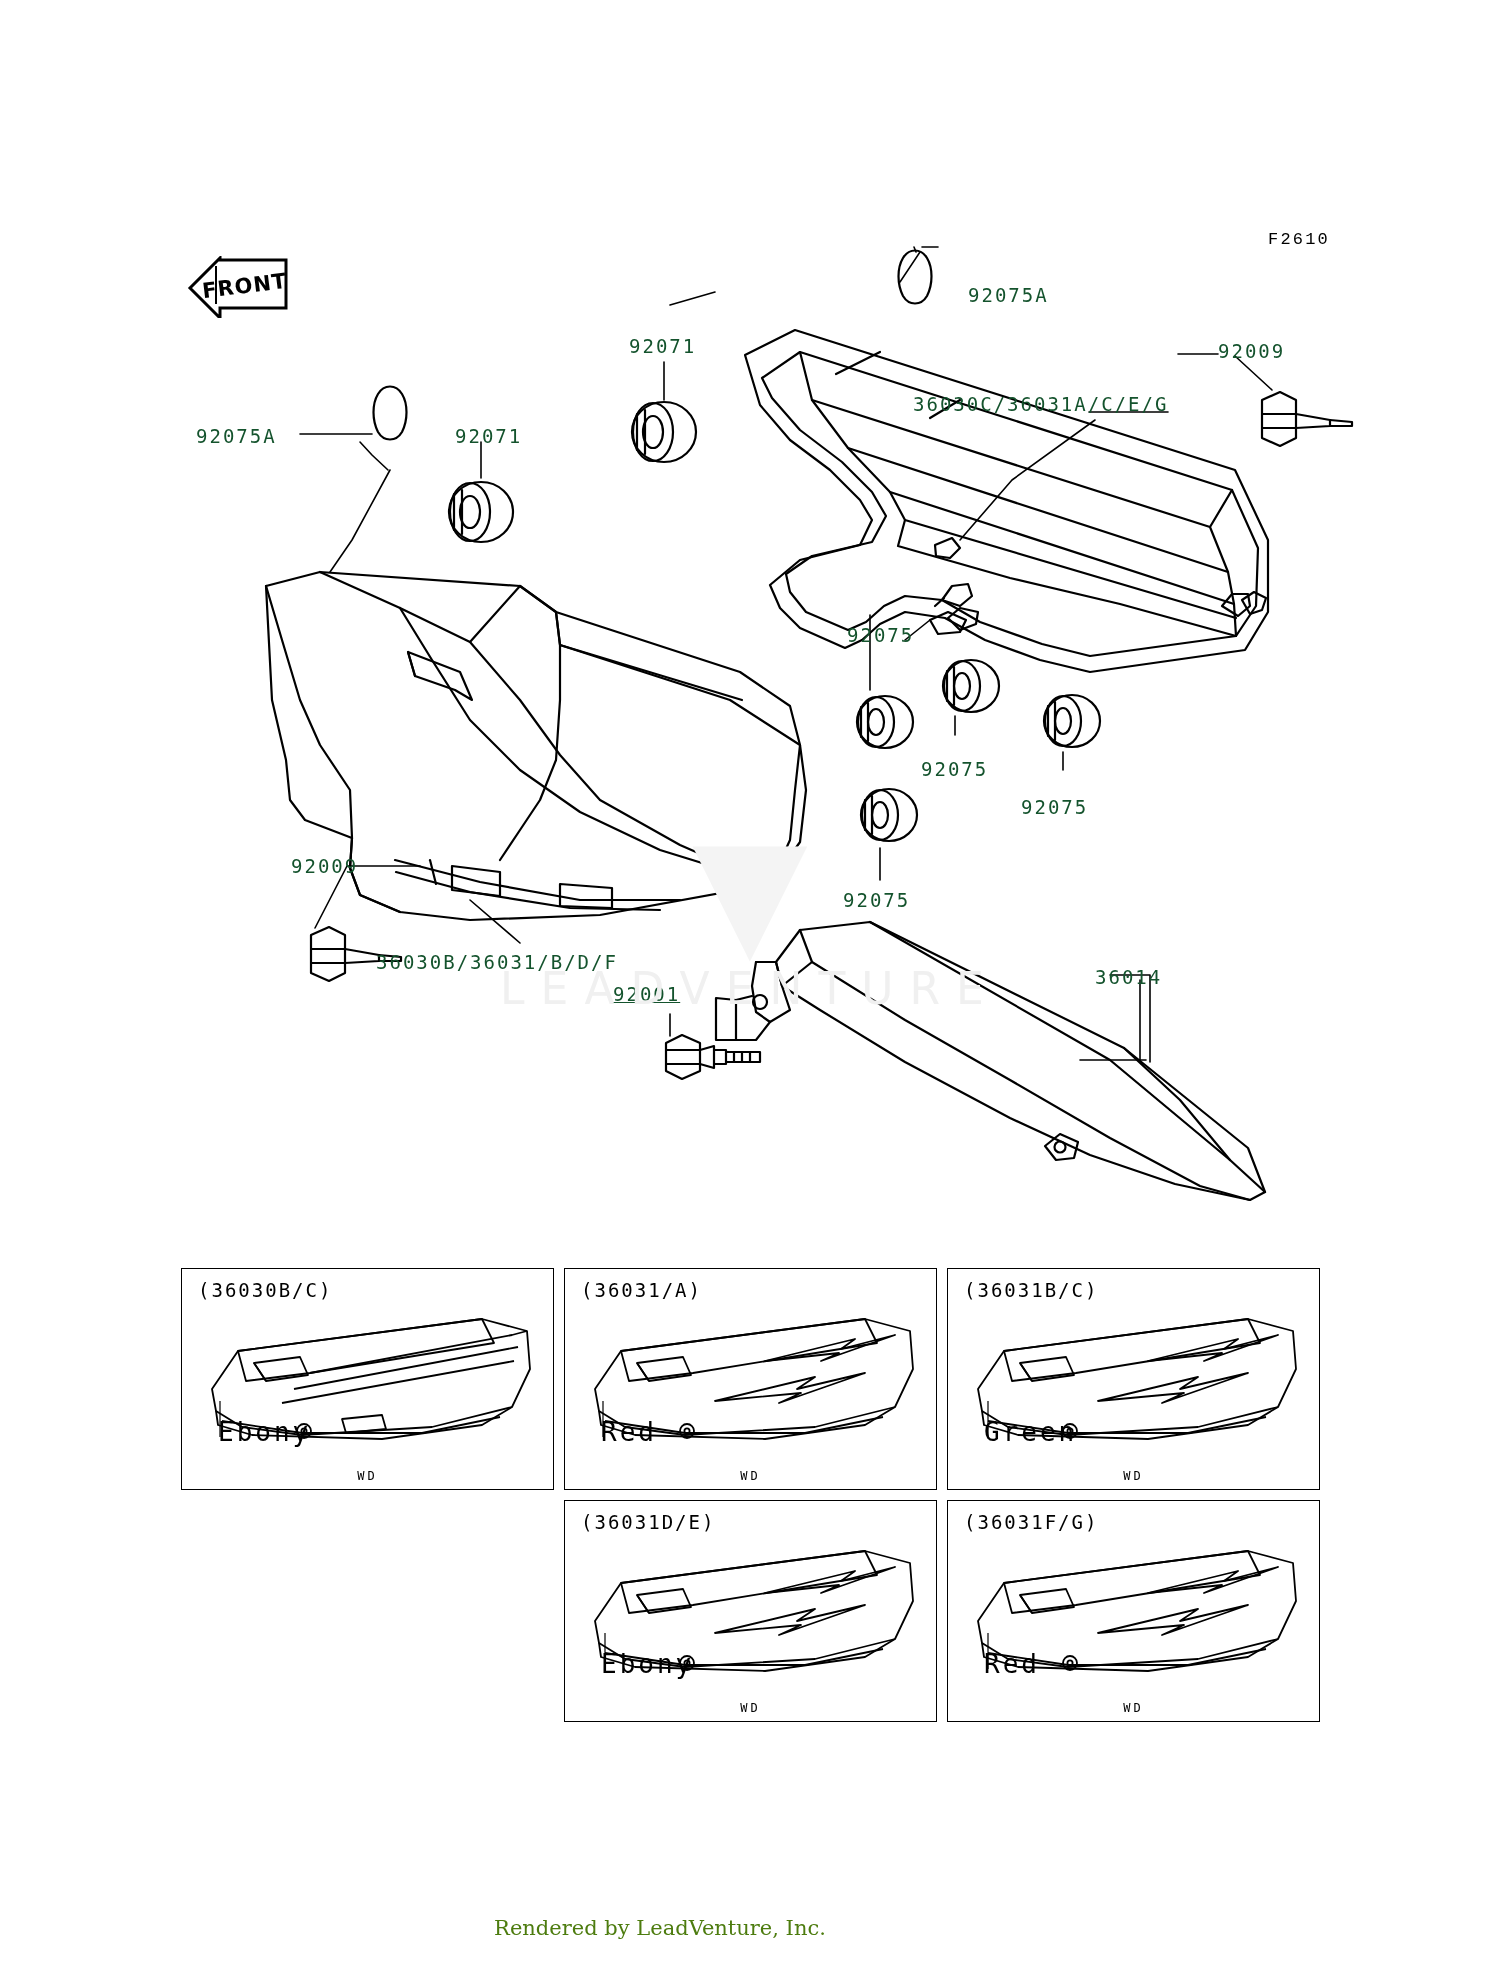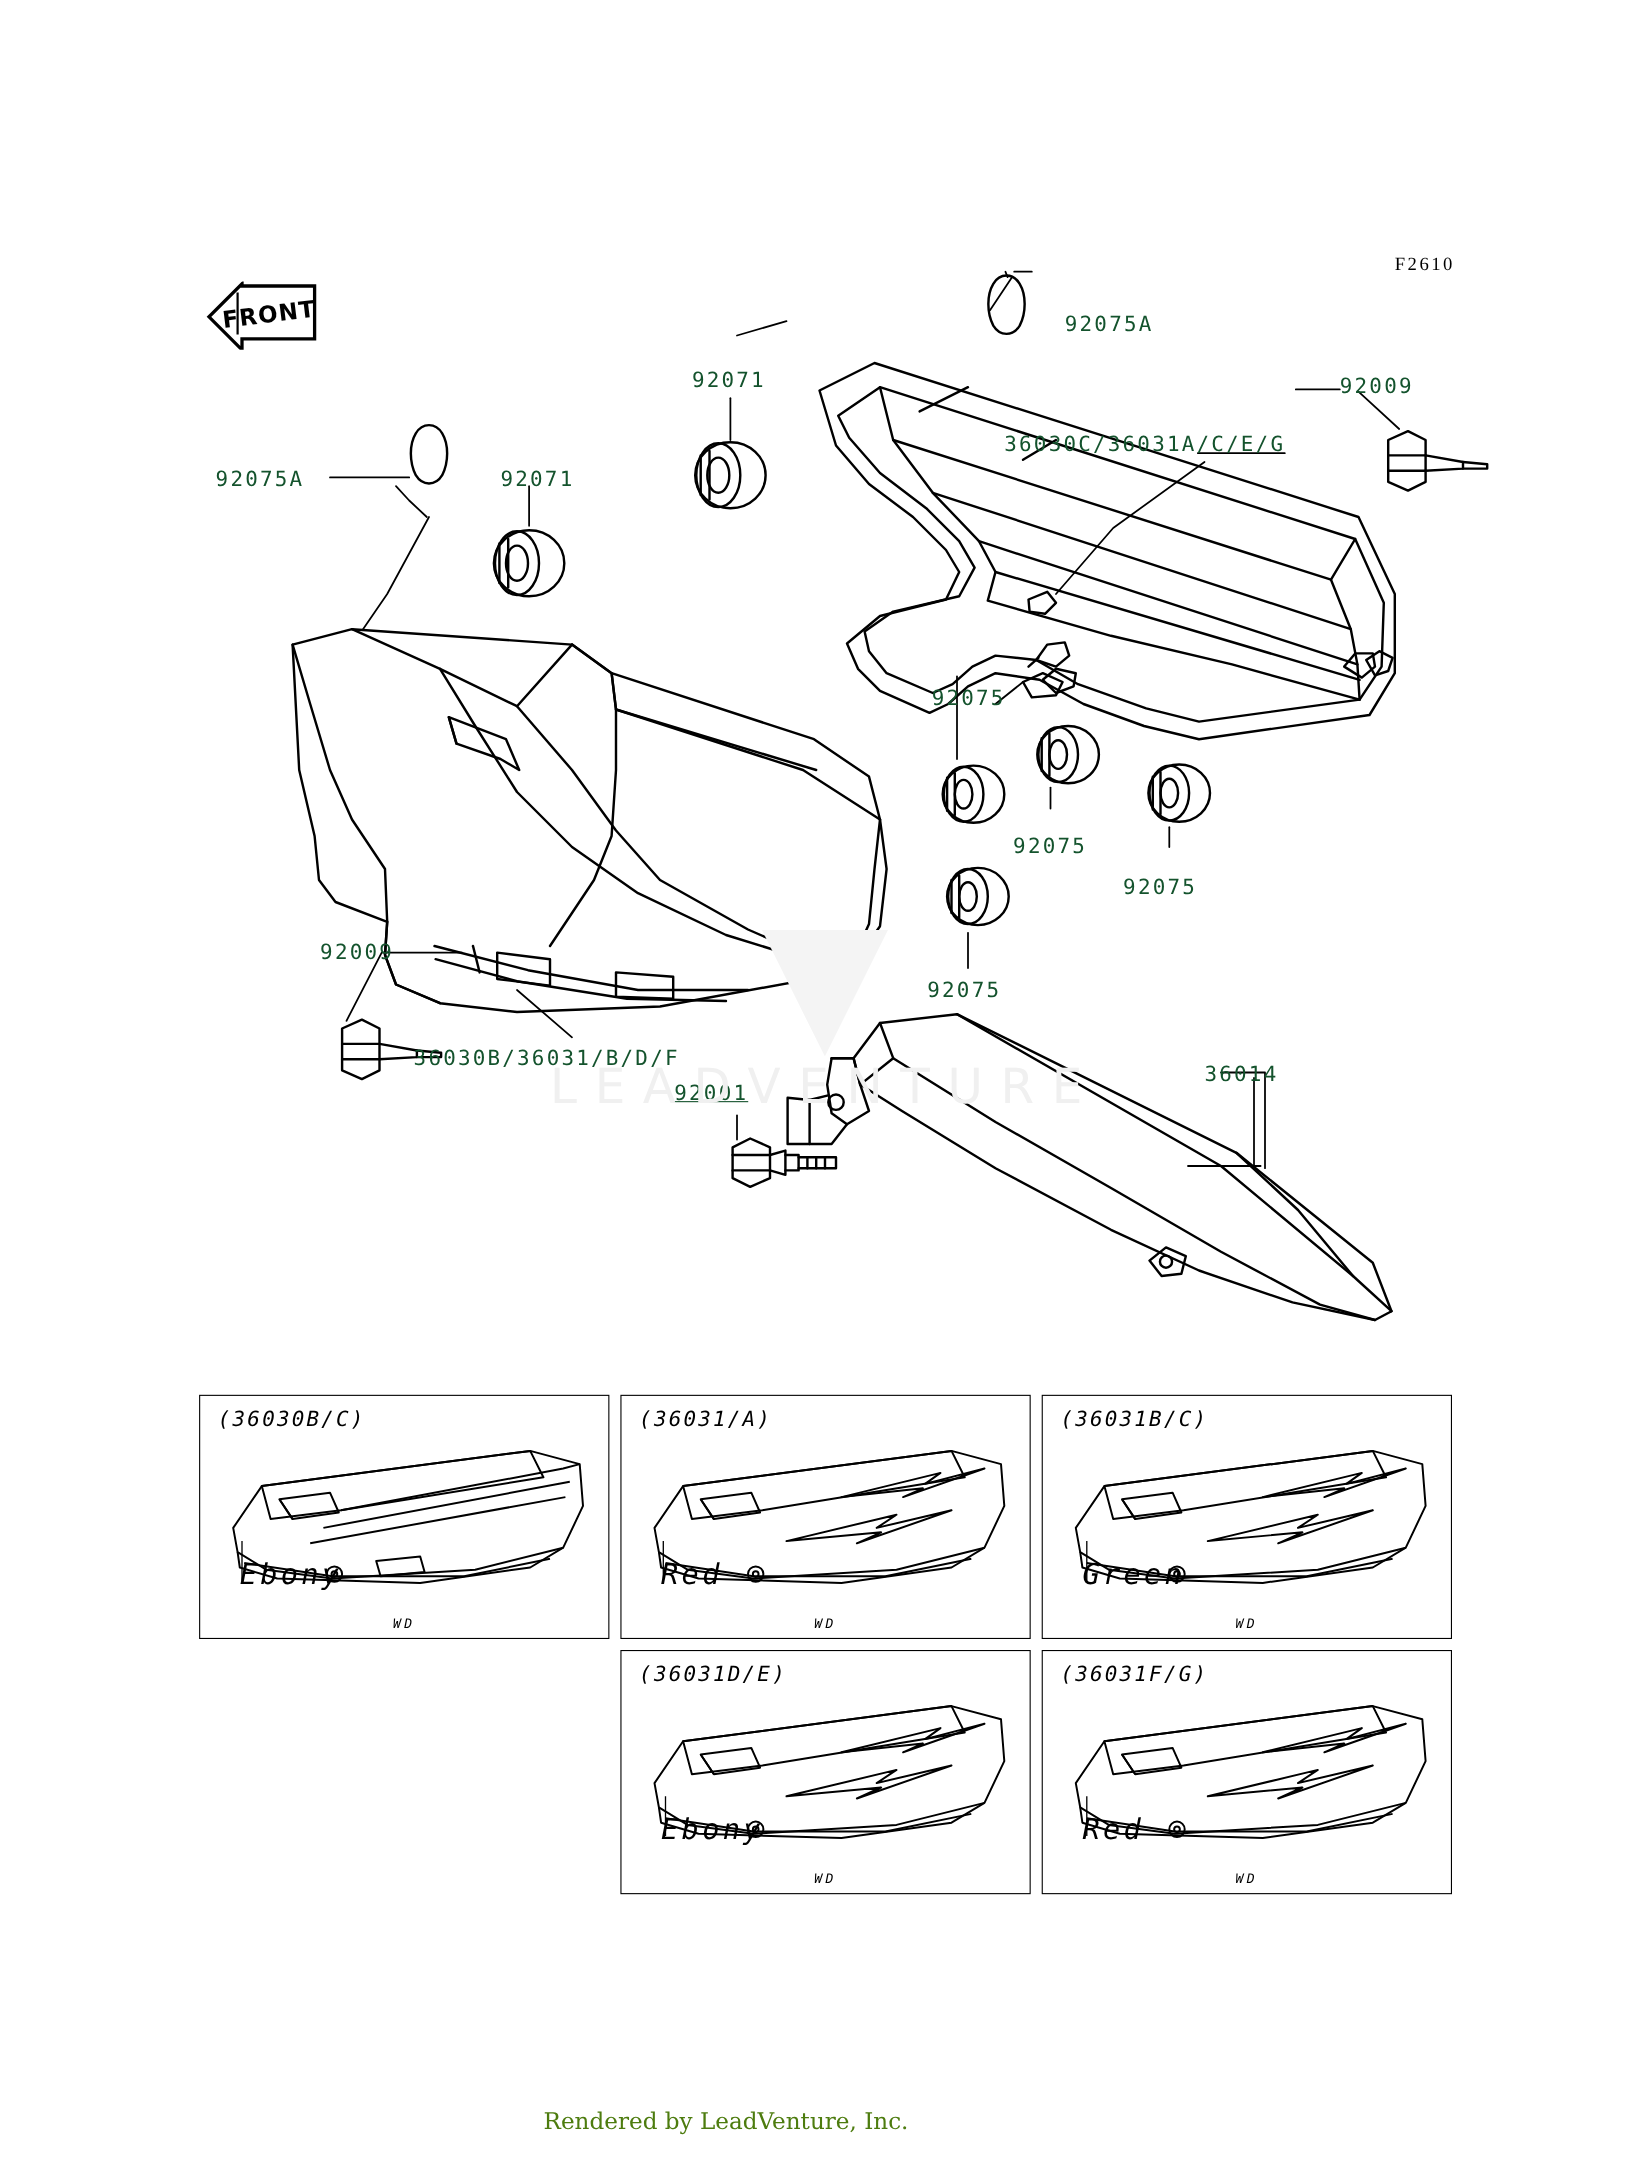--- a/index.html
+++ b/index.html
@@ -29,21 +29,21 @@
   .lbl {
     position: absolute;
     font-family: "DejaVu Sans Mono", monospace;
     font-size: 19px;
     letter-spacing: 2.0px;
     color: #14532d;
     white-space: nowrap;
   }
   .diagcode {
     position: absolute;
-    font-family: Liberation Serif, serif;
+    font-family: Liberation Mono, monospace;
     font-size: 17px;
     letter-spacing: 2.2px;
   }
   .front-badge {
     position: absolute;
     left: 186px;
     top: 256px;
     width: 106px;
     height: 62px;
   }
@@ -60,21 +60,20 @@
   .variants {
     position: absolute;
     left: 181px;
     top: 1268px;
     width: 1160px;
   }
   .vrow {
     display: flex;
     gap: 10px;
     margin-bottom: 10px;
-    font-style: italic;
   }
   .vrow.second {
     margin-left: 383px;
   }
   .vcard {
     position: relative;
     width: 373px;
     height: 222px;
     border: 1.5px solid #000;
     box-sizing: border-box;

